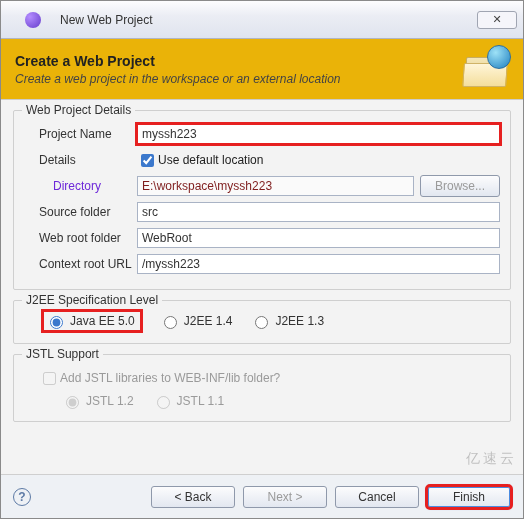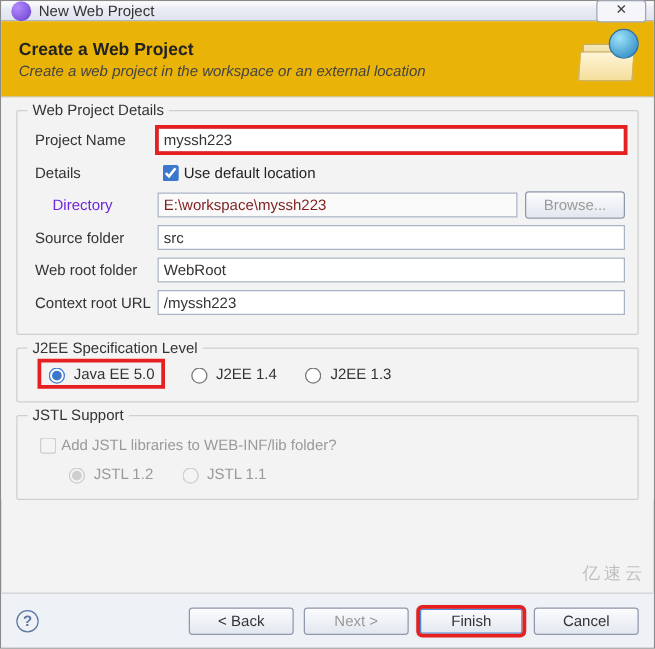--- a/index.html
+++ b/index.html
@@ -1,31 +1,31 @@
 <!DOCTYPE html>
 <html><head>
 <meta charset="utf-8">
 <style>
   * { box-sizing: border-box; }
   html, body { margin: 0; padding: 0; font-family: "Segoe UI", Tahoma, sans-serif; font-size: 12px; color: #222; background: #eaeef4; }
   .window { width: 524px; height: 519px; background: #f3f3f3; border: 1px solid #8a8a8a; position: relative; box-shadow: 0 2px 8px rgba(0,0,0,0.3); }
-  .titlebar { height: 16px; background: linear-gradient(to bottom,#fdfdfe 0%,#ebedf4 40%,#dfe4ee 100%); border-bottom: 1px solid #b0b5c2; display: flex; align-items: center; padding: 0 4px 0 8px; }
+  .titlebar { height: 38px; background: linear-gradient(to bottom,#fdfdfe 0%,#ebedf4 40%,#dfe4ee 100%); border-bottom: 1px solid #b0b5c2; display: flex; align-items: center; padding: 0 4px 0 24px; gap: 13px; }
   .titlebar .logo { width: 16px; height: 16px; border-radius: 50%; background: radial-gradient(circle at 30% 30%,#b48cff,#663dcb); margin-right: 6px; flex: none; }
   .titlebar .title { flex: 1; color: #333; }
   .titlebtn { width: 40px; height: 18px; border: 1px solid #a0a5b2; border-radius: 3px; background: #f5f5fa; font-size: 11px; text-align: center; line-height: 14px; color: #444; margin-right: 2px; }
   .header { background: #eab308; border-bottom: 1px solid #ccc; padding: 10px 14px; display: flex; align-items: center; }
   .header-text { flex: 1; }
   .header h1 { margin: 0 0 3px 0; font-size: 14px; font-weight: bold; }
   .header .sub { color: #444; font-style: italic; }
   .folder-icon { width: 46px; height: 40px; position: relative; flex: none; margin-left: 8px; }
   .folder-back { position: absolute; left: 3px; top: 8px; width: 38px; height: 26px; background: linear-gradient(#f5e7b8,#e0c77d); border-radius: 2px; border: 1px solid #c7ad62; }
   .folder-front { position: absolute; left: 0; top: 14px; width: 44px; height: 24px; background: linear-gradient(#fff5d8,#f4de9c); border-radius: 2px; border: 1px solid #cfb368; transform: skewX(-4deg); }
   .globe { position: absolute; right: -2px; top: -4px; width: 24px; height: 24px; border-radius: 50%; background: radial-gradient(circle at 35% 30%,#9ee2f7,#1e7fbf); border: 1px solid #2d6fa0; }
   .body { padding: 10px 12px 0 12px; background: #f3f3f3; }
-  .group { border: 1px solid #cfcfcf; border-radius: 2px; padding: 8px 10px 10px 14px; margin-bottom: 10px; position: relative; background: #f3f3f3; }
+  .group { border: 1px solid #cfcfcf; border-radius: 2px; padding: 8px 10px 10px 25px; margin-bottom: 10px; position: relative; background: #f3f3f3; }
   .group-title { position: absolute; top: -8px; left: 8px; background: #f3f3f3; padding: 0 4px; color: #333; }
   .row { display: flex; align-items: center; margin: 4px 0; min-height: 22px; }
   .row label.lbl { width: 98px; color: #333; }
   .row label.lbl.muted { color: #6d28d9; }
   .row input[type=text] { flex: 1; height: 20px; border: 1px solid #a9b3c5; padding: 1px 4px; font-family: inherit; font-size: 12px; background: #fff; color: #333; }
   .row input[type=text].muted { color: #7f1d1d; background: #fafafa; }
   .row .cb { margin-right: 4px; }
   .btn { height: 22px; border: 1px solid #8f99ab; border-radius: 3px; background: linear-gradient(to bottom,#fcfcfd,#e2e7f0); padding: 0 14px; font-family: inherit; font-size: 12px; color: #333; cursor: pointer; }
   .btn:disabled, .btn.muted { color: #9a9a9a; }
   .radio-row { display: flex; align-items: center; gap: 18px; margin: 2px 0 2px 4px; }
@@ -137,17 +137,17 @@
     </div>
   </div>
 
   <div class="watermark">亿速云</div>
 
   <div class="buttonbar">
     <div class="help">?</div>
     <div class="spacer"></div>
     <button class="btn">&lt; Back</button>
     <button class="btn muted" disabled="">Next &gt;</button>
+    <button class="btn">Cancel</button>
     <button class="btn default-btn hl-red">Finish</button>
-    <button class="btn">Cancel</button>
   </div>
 
 </div>
 
 </body></html>

